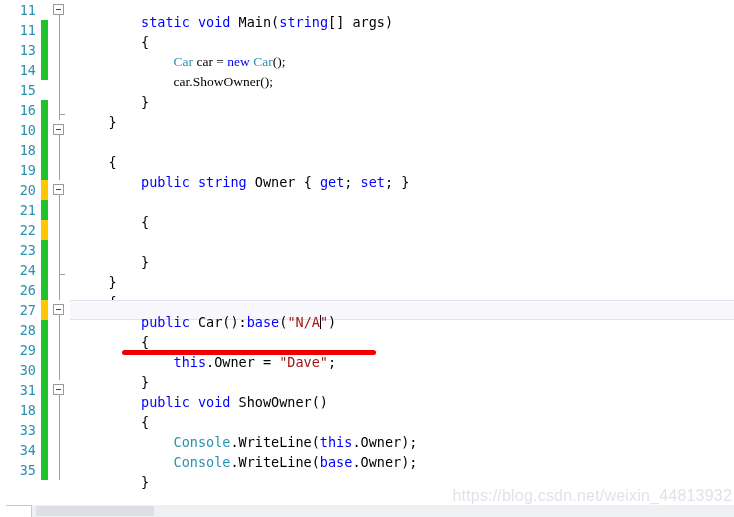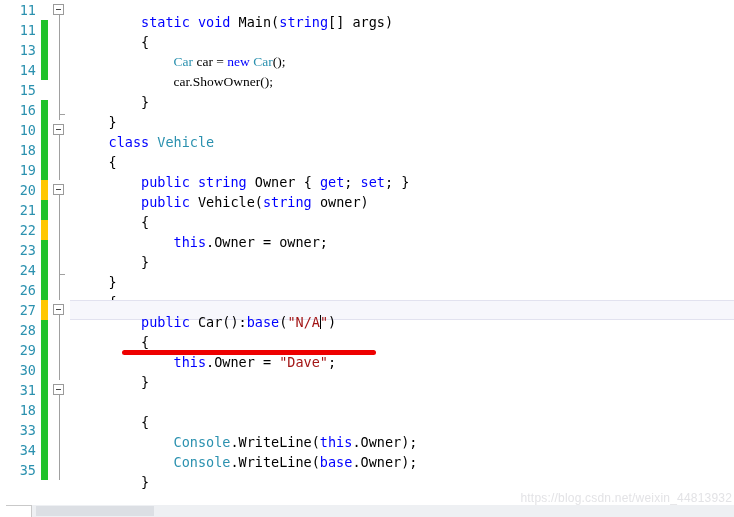--- a/index.html
+++ b/index.html
@@ -146,21 +146,21 @@
     z-index: 8;
   }
 
   
   #watermark {
     position: absolute;
     right: 8px;
     bottom: 12px;
     color: #e3e3e6;
     font-family: "Liberation Sans", sans-serif;
-    font-size: 12px;
+    font-size: 16px;
     letter-spacing: 0.2px;
     z-index: 9;
   }
 
   
   #bottom-strip {
     position: absolute;
     left: 0;
     bottom: 0;
     width: 734px;
@@ -195,34 +195,34 @@
 
 <div id="editor">
 
   <div id="rows">
       <div class="row"><div class="lineno">11</div><div class="changebar none"></div><div class="foldcol"><div class="foldline half-bottom"></div><div class="foldbox"></div></div><div class="code" style="padding-left: 65.04px;"><span class="kw">static</span><span class="pln"> </span><span class="kw">void</span><span class="pln"> Main(</span><span class="kw">string</span><span class="pln">[] args)</span></div></div>
       <div class="row"><div class="lineno">11</div><div class="changebar green"></div><div class="foldcol"><div class="foldline"></div></div><div class="code" style="padding-left: 65.04px;"><span class="pln">{</span></div></div>
       <div class="row"><div class="lineno">13</div><div class="changebar green"></div><div class="foldcol"><div class="foldline"></div></div><div class="code" style="padding-left: 97.56px; font-family: Liberation Serif, serif;"><span class="typ">Car</span><span class="pln"> car = </span><span class="kw">new</span><span class="pln"> </span><span class="typ">Car</span><span class="pln">();</span></div></div>
       <div class="row"><div class="lineno">14</div><div class="changebar green"></div><div class="foldcol"><div class="foldline"></div></div><div class="code" style="padding-left: 97.56px; font-family: Liberation Serif, serif;"><span class="pln">car.ShowOwner();</span></div></div>
       <div class="row"><div class="lineno">15</div><div class="changebar none"></div><div class="foldcol"><div class="foldline"></div></div><div class="code" style="padding-left: 65.04px;"><span class="pln">}</span></div></div>
       <div class="row"><div class="lineno">16</div><div class="changebar green"></div><div class="foldcol"><div class="foldline"></div><div class="foldtick"></div></div><div class="code" style="padding-left: 32.52px;"><span class="pln">}</span></div></div>
-      <div class="row"><div class="lineno">10</div><div class="changebar green"></div><div class="foldcol"><div class="foldline half-bottom"></div><div class="foldbox"></div></div><div class="code" style="padding-left: 32.52px;"><span class="kw">class</span><span class="pln"> </span><span class="typ">Vehicle</span></div></div>
+      <div class="row"><div class="lineno">10</div><div class="changebar green"></div><div class="foldcol"><div class="foldline half-bottom"></div><div class="foldbox"></div></div></div>
       <div class="row"><div class="lineno">18</div><div class="changebar green"></div><div class="foldcol"><div class="foldline"></div></div><div class="code" style="padding-left: 32.52px;"><span class="pln">{</span></div></div>
       <div class="row"><div class="lineno">19</div><div class="changebar green"></div><div class="foldcol"><div class="foldline"></div></div><div class="code" style="padding-left: 65.04px;"><span class="kw">public</span><span class="pln"> </span><span class="kw">string</span><span class="pln"> Owner { </span><span class="kw">get</span><span class="pln">; </span><span class="kw">set</span><span class="pln">; }</span></div></div>
-      <div class="row"><div class="lineno">20</div><div class="changebar yellow"></div><div class="foldcol"><div class="foldline half-bottom"></div><div class="foldbox"></div></div><div class="code" style="padding-left: 65.04px;"><span class="kw">public</span><span class="pln"> Vehicle(</span><span class="kw">string</span><span class="pln"> owner)</span></div></div>
+      <div class="row"><div class="lineno">20</div><div class="changebar yellow"></div><div class="foldcol"><div class="foldline half-bottom"></div><div class="foldbox"></div></div></div>
       <div class="row"><div class="lineno">21</div><div class="changebar green"></div><div class="foldcol"><div class="foldline"></div></div><div class="code" style="padding-left: 65.04px;"><span class="pln">{</span></div></div>
-      <div class="row"><div class="lineno">22</div><div class="changebar yellow"></div><div class="foldcol"><div class="foldline"></div></div><div class="code" style="padding-left: 97.56px;"><span class="kw">this</span><span class="pln">.Owner = owner;</span></div></div>
+      <div class="row"><div class="lineno">22</div><div class="changebar yellow"></div><div class="foldcol"><div class="foldline"></div></div></div>
       <div class="row"><div class="lineno">23</div><div class="changebar green"></div><div class="foldcol"><div class="foldline"></div></div><div class="code" style="padding-left: 65.04px;"><span class="pln">}</span></div></div>
       <div class="row"><div class="lineno">24</div><div class="changebar green"></div><div class="foldcol"><div class="foldline"></div><div class="foldtick"></div></div><div class="code" style="padding-left: 32.52px;"><span class="pln">}</span></div></div>
       <div class="row"><div class="lineno">26</div><div class="changebar green"></div><div class="foldcol"><div class="foldline"></div></div><div class="code" style="padding-left: 32.52px;"><span class="pln">{</span></div></div>
       <div class="row current"><div class="curline"></div><div class="lineno">27</div><div class="changebar yellow"></div><div class="foldcol"><div class="foldline half-bottom"></div><div class="foldbox"></div></div><div class="code" style="padding-left: 65.04px;"><span class="kw">public</span><span class="pln"> Car():</span><span class="kw">base</span><span class="pln">(</span><span class="str">"N/A</span><span class="caret"></span><span class="str">"</span><span class="pln">)</span></div></div>
       <div class="row"><div class="lineno">28</div><div class="changebar green"></div><div class="foldcol"><div class="foldline"></div></div><div class="code" style="padding-left: 65.04px;"><span class="pln">{</span></div></div>
       <div class="row"><div class="lineno">29</div><div class="changebar green"></div><div class="foldcol"><div class="foldline"></div></div><div class="code" style="padding-left: 97.56px;"><span class="kw">this</span><span class="pln">.Owner = </span><span class="str">"Dave"</span><span class="pln">;</span></div></div>
       <div class="row"><div class="lineno">30</div><div class="changebar green"></div><div class="foldcol"><div class="foldline"></div></div><div class="code" style="padding-left: 65.04px;"><span class="pln">}</span></div></div>
-      <div class="row"><div class="lineno">31</div><div class="changebar green"></div><div class="foldcol"><div class="foldline half-bottom"></div><div class="foldbox"></div></div></div>
+      <div class="row"><div class="lineno">31</div><div class="changebar green"></div><div class="foldcol"><div class="foldline half-bottom"></div><div class="foldbox"></div></div><div class="code" style="padding-left: 65.04px;"><span class="kw">public</span><span class="pln"> </span><span class="kw">void</span><span class="pln"> ShowOwner()</span></div></div>
       <div class="row"><div class="lineno">18</div><div class="changebar green"></div><div class="foldcol"><div class="foldline"></div></div><div class="code" style="padding-left: 65.04px;"><span class="pln">{</span></div></div>
       <div class="row"><div class="lineno">33</div><div class="changebar green"></div><div class="foldcol"><div class="foldline"></div></div><div class="code" style="padding-left: 97.56px;"><span class="typ">Console</span><span class="pln">.WriteLine(</span><span class="kw">this</span><span class="pln">.Owner);</span></div></div>
       <div class="row"><div class="lineno">34</div><div class="changebar green"></div><div class="foldcol"><div class="foldline"></div></div><div class="code" style="padding-left: 97.56px; text-align: right;"><span class="typ">Console</span><span class="pln">.WriteLine(</span><span class="kw">base</span><span class="pln">.Owner);</span></div></div>
       <div class="row"><div class="lineno">35</div><div class="changebar green"></div><div class="foldcol"><div class="foldline"></div></div><div class="code" style="padding-left: 65.04px;"><span class="pln">}</span></div></div>
     </div>
 
   <div id="annotation-underline"></div>
 
   <div id="watermark">https://blog.csdn.net/weixin_44813932</div>
 

